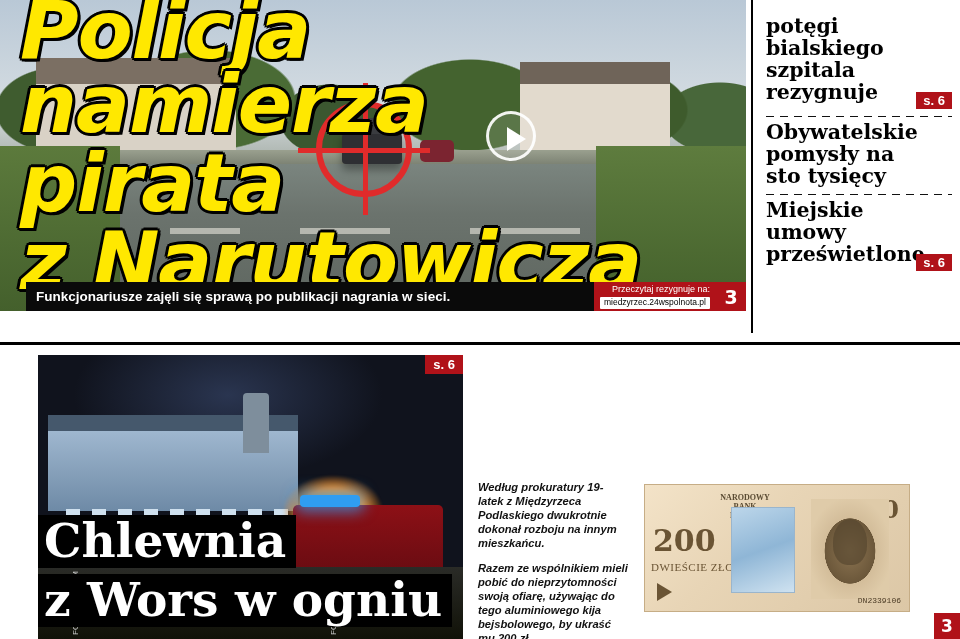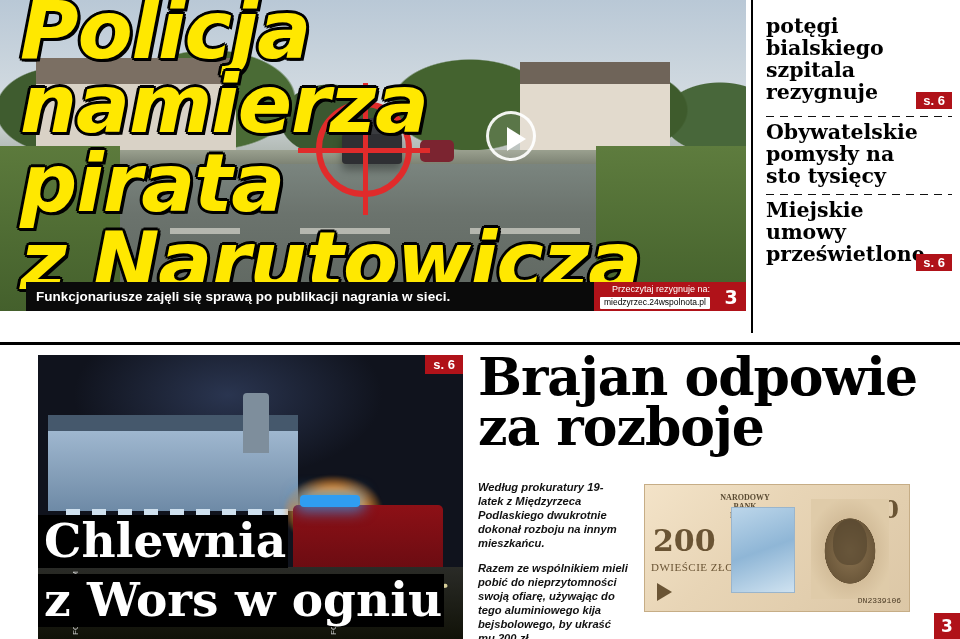--- a/index.html
+++ b/index.html
@@ -119,21 +119,21 @@
   .ground { position:absolute; left:0; bottom:0; width:100%; height:72px;
      background:linear-gradient(#2a2b27,#111208); }
   .hose { position:absolute; left:150px; bottom:40px; width:260px; height:4px;
      background:#d8cf9a; transform:rotate(-5deg); border-radius:2px; }
 
   .fire-pg { position:absolute; right:0; top:0; background:#b01219; color:#fff;
      font-family:"Liberation Sans", sans-serif; font-weight:bold; font-size:13px; padding:2px 8px; }
 
   .fire-head { position:absolute; left:-4px; top:160px; z-index:4;
      font-family:"DejaVu Serif", serif; font-weight:bold; color:#fff; line-height:1.0; }
-  .fire-head span { display:inline-block; background:#000; padding:2px 2px 4px 10px; font-size:47px; }
+  .fire-head span { display:inline-block; background:#000; padding:2px 10px 4px 10px; font-size:47px; }
   .fire-head .r2 { margin-top:6px; }
   .photo-credit { position:absolute; left:42px; bottom:4px; transform:rotate(-90deg);
      transform-origin:left bottom; font-family:"Liberation Sans", sans-serif; font-size:8px;
      color:#cfcfcf; white-space:nowrap; }
   .photo-credit2 { position:absolute; left:300px; bottom:4px; transform:rotate(-90deg);
      transform-origin:left bottom; font-family:"Liberation Sans", sans-serif; font-size:8px;
      color:#cfcfcf; white-space:nowrap; }
 
   
   .br { position:absolute; left:478px; top:352px; width:482px; height:287px; }
@@ -266,24 +266,20 @@
     <div class="fire-head">
       <span class="r1">Chlewnia</span><br>
       <span class="r2">z Wors w ogniu</span>
     </div>
 
     <div class="photo-credit">FOT. ARCHIWUM</div>
     <div class="photo-credit2">FOT. OSP Sawki</div>
   </div>
 
   <div class="br">
-    <h2>
-      <span>Brajan odpowie</span><br>
-      <span>za rozboje</span>
-    </h2>
 
     <div class="body">
       <p>Według prokuratury 19-latek z Międzyrzeca Podlaskiego dwukrotnie dokonał rozboju na innym mieszkańcu.</p>
       <p>Razem ze wspólnikiem mieli pobić do nieprzytomności swoją ofiarę, używając do tego aluminiowego kija bejsbolowego, by ukraść mu 200 zł.</p>
     </div>
 
     <div class="note">
       <div class="nbank" style="white-space:pre-line;">NARODOWY
 BANK
 POLSKI</div>

